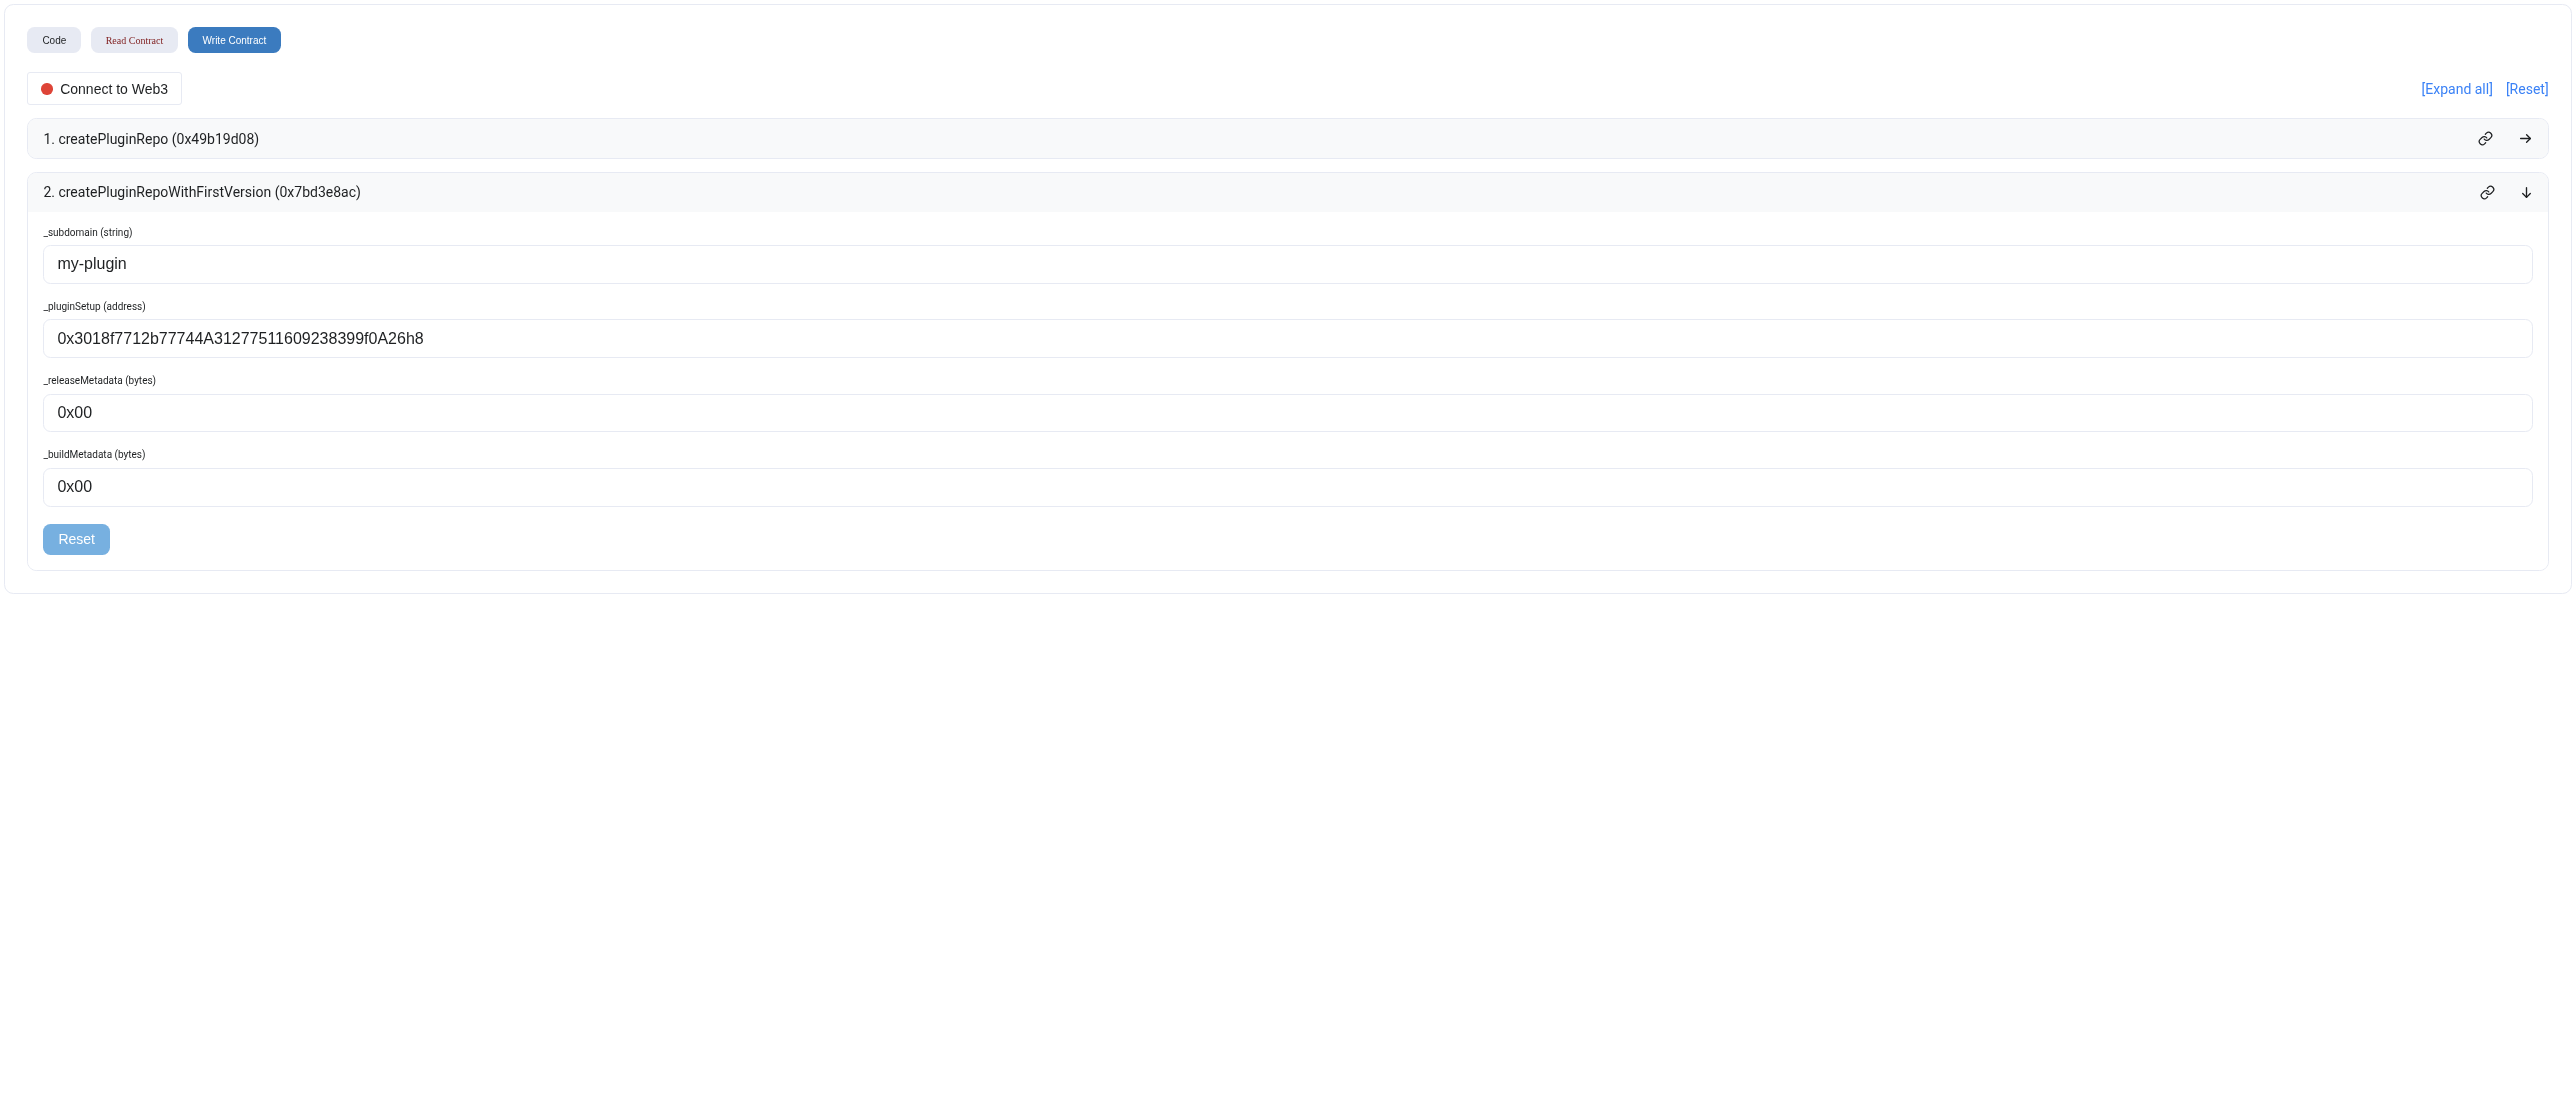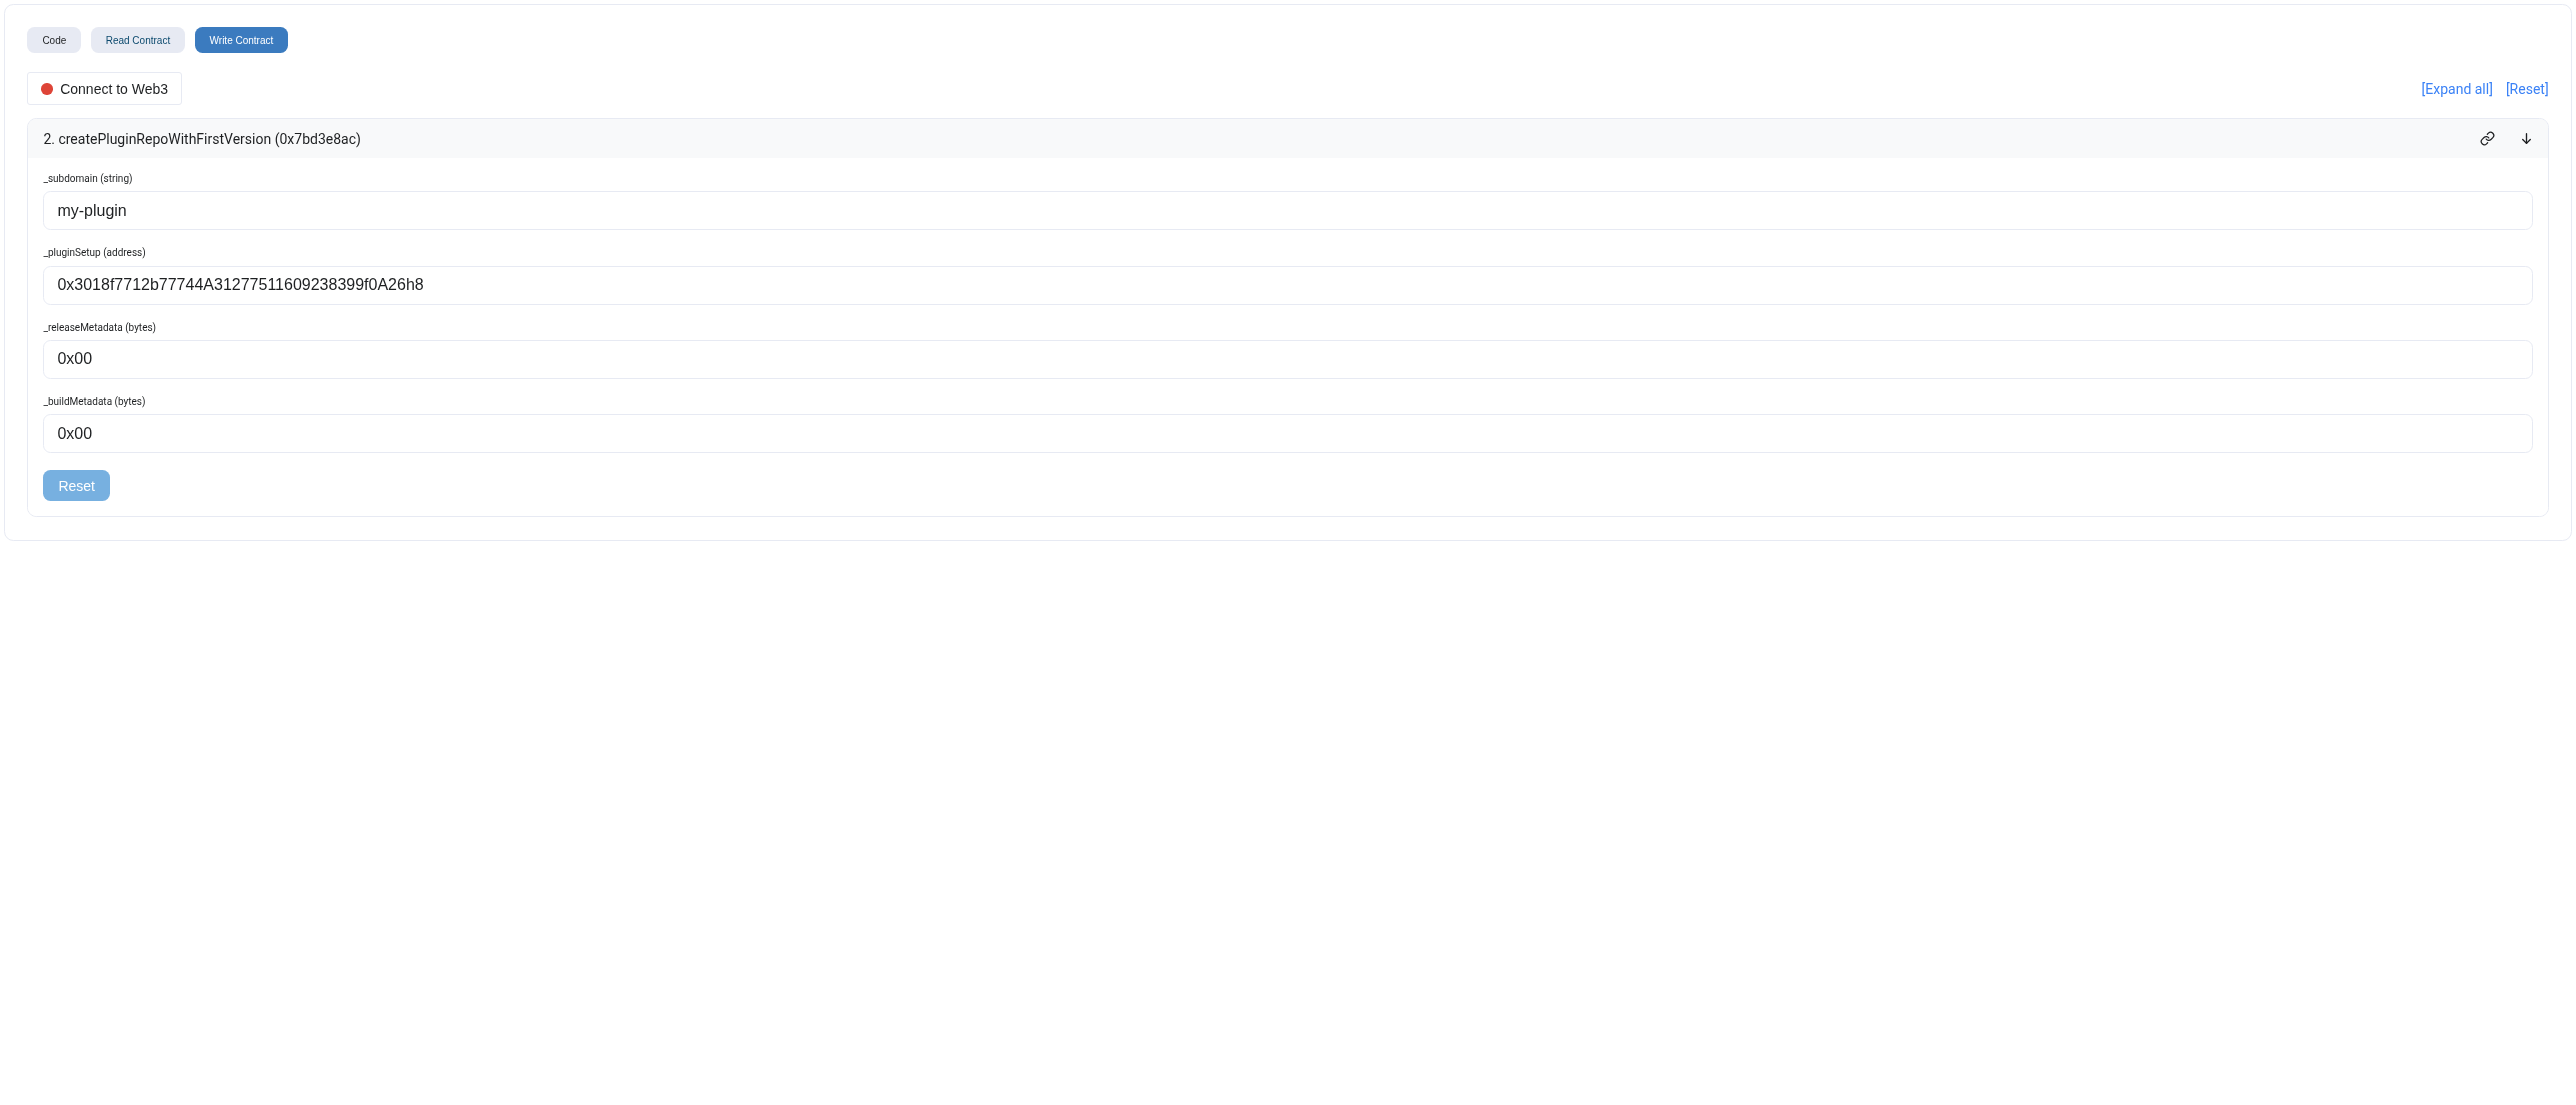--- a/index.html
+++ b/index.html
@@ -33,21 +33,22 @@
     border: none;
     background: #e7eaf3;
     color: #1e2022;
   }
   .tab.code {
     background: #e7eaf3;
     color: #1e2022;
   }
   .tab.read {
     background: #e7eaf3;
-    color: #0c4a6e;
+    color: #7f1d1d;
+    font-family: Liberation Serif, serif;
   }
   .tab.active {
     background: #3b7bbf;
     color: #fff;
   }
   .toolbar {
     display: flex;
     justify-content: space-between;
     align-items: center;
     margin-bottom: 13px;
@@ -162,20 +163,39 @@
     <button class="connect-btn">
       <span class="dot"></span>
       <span>Connect to Web3</span>
     </button>
     <div class="right-links">
       <a class="link">[Expand all]</a>
       <a class="link">[Reset]</a>
     </div>
   </div>
 
+  <div class="accordion-item">
+    <div class="accordion-header">
+      <span class="accordion-title">1. createPluginRepo (0x49b19d08)</span>
+      <div class="accordion-icons">
+        <span class="icon">
+          <svg width="15" height="15" viewBox="0 0 24 24" fill="none" stroke="currentColor" stroke-width="2" stroke-linecap="round" stroke-linejoin="round">
+            <path d="M10 13a5 5 0 0 0 7.54.54l3-3a5 5 0 0 0-7.07-7.07l-1.72 1.71"></path>
+            <path d="M14 11a5 5 0 0 0-7.54-.54l-3 3a5 5 0 0 0 7.07 7.07l1.71-1.71"></path>
+          </svg>
+        </span>
+        <span class="icon">
+          <svg width="15" height="13" viewBox="0 0 24 24" fill="none" stroke="currentColor" stroke-width="2.5" stroke-linecap="round" stroke-linejoin="round">
+            <line x1="3" y1="12" x2="21" y2="12"></line>
+            <polyline points="14 5 21 12 14 19"></polyline>
+          </svg>
+        </span>
+      </div>
+    </div>
+  </div>
 
   <div class="accordion-item">
     <div class="accordion-header">
       <span class="accordion-title">2. createPluginRepoWithFirstVersion (0x7bd3e8ac)</span>
       <div class="accordion-icons">
         <span class="icon">
           <svg width="15" height="15" viewBox="0 0 24 24" fill="none" stroke="currentColor" stroke-width="2" stroke-linecap="round" stroke-linejoin="round">
             <path d="M10 13a5 5 0 0 0 7.54.54l3-3a5 5 0 0 0-7.07-7.07l-1.72 1.71"></path>
             <path d="M14 11a5 5 0 0 0-7.54-.54l-3 3a5 5 0 0 0 7.07 7.07l1.71-1.71"></path>
           </svg>

